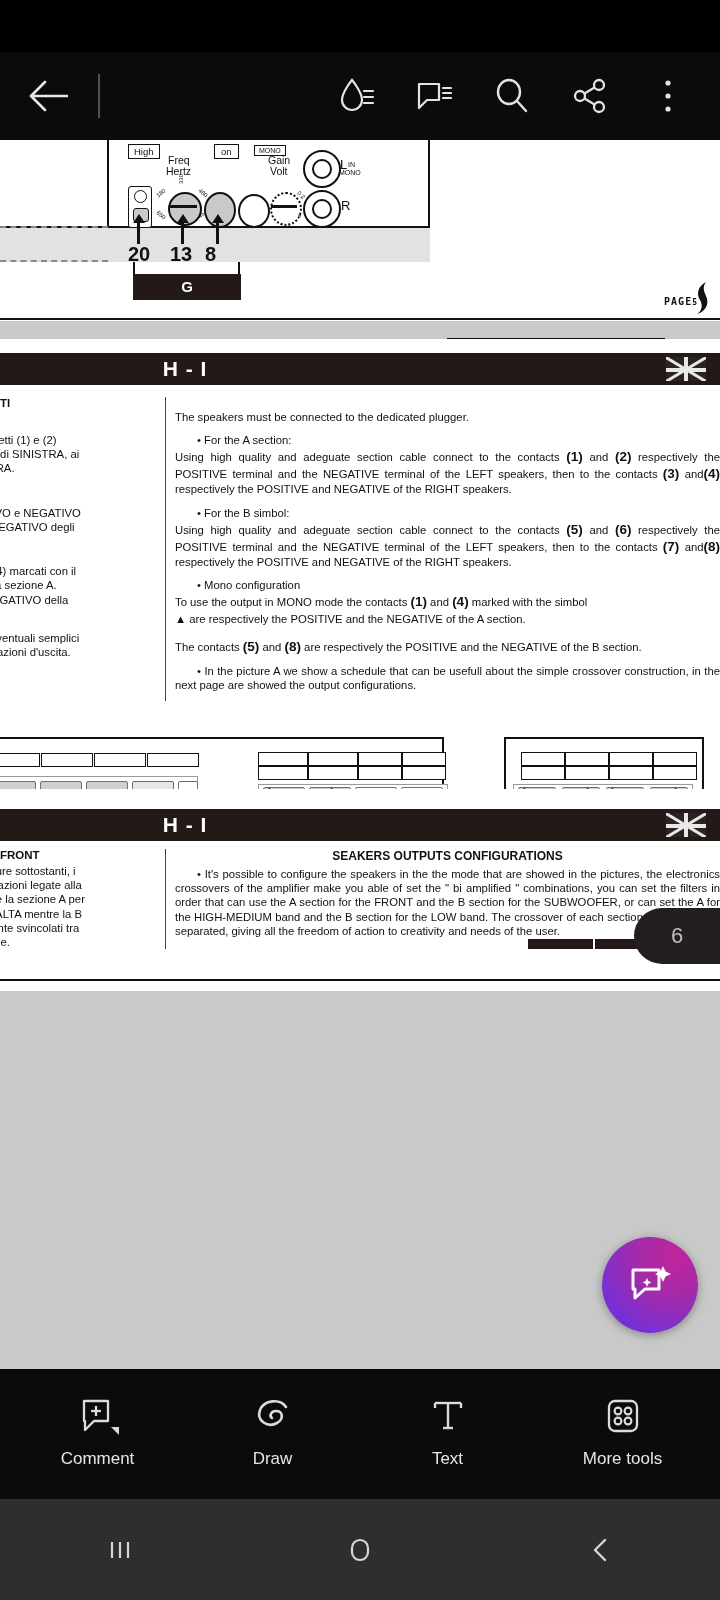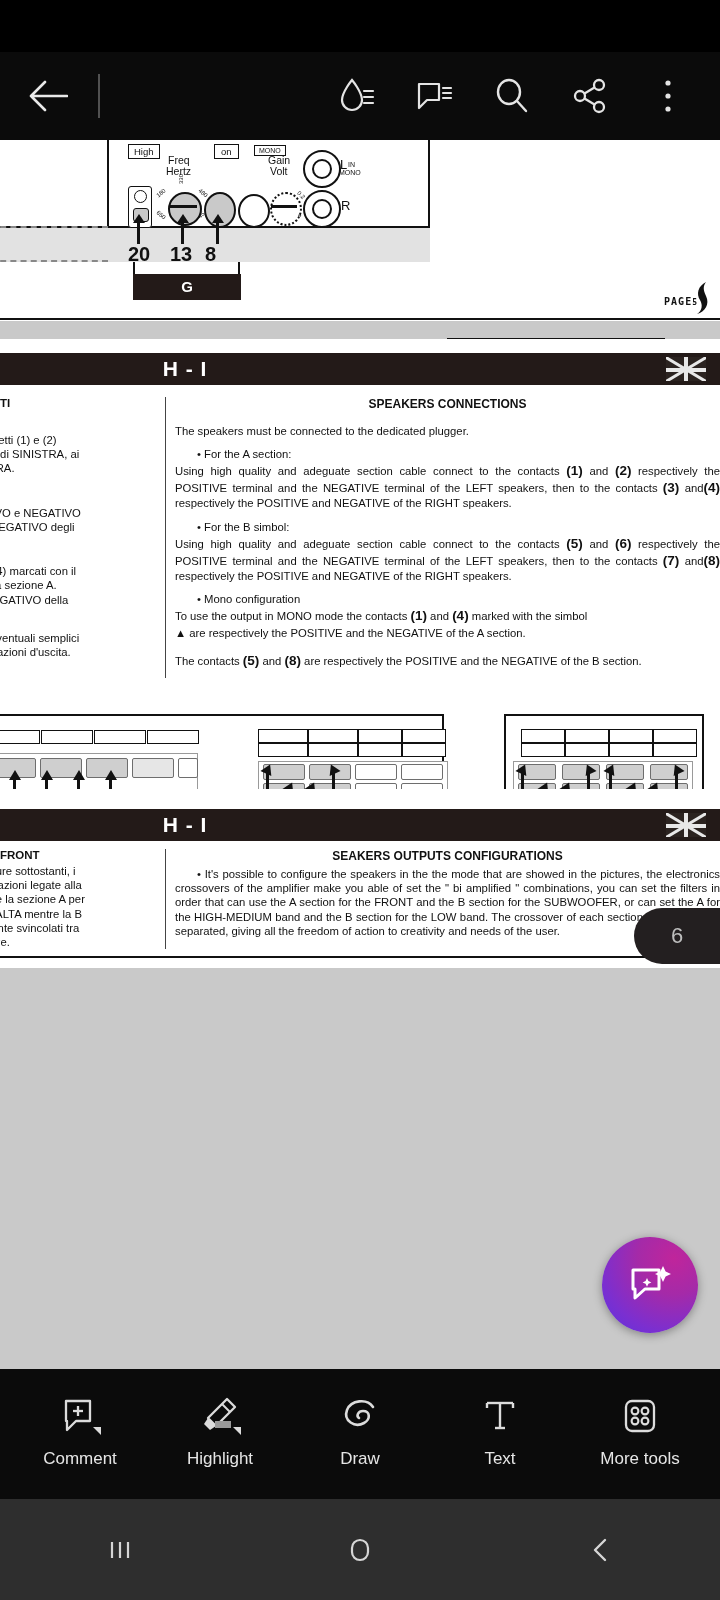--- a/index.html
+++ b/index.html
@@ -323,31 +323,31 @@
               <div class="shift">etti (1) e (4) marcati con il</div>
               <div class="shift">TIVO della sezione A.</div>
               <div class="shift">O   ed   il NEGATIVO della</div>
               <div style="height:24px;"></div>
               <div class="shift">zione di eventuali semplici</div>
               <div class="shift">se cofigurazioni d'uscita.</div>
             </div>
           </div>
 
           <div class="colR">
-            <div class="coltitle" style="text-align:center;font-size:12px;">SPEAKERS CONNECTIONS</div>
             <div class="body" style="margin-top:13px;">
               <p>The speakers must be connected to the dedicated plugger.</p>
               <p class="ind" style="margin-bottom:1px;">• For the A section:</p>
               <p><span>Using high quality and adeguate section cable connect to the contacts </span><span class="b">(1)</span><span> and </span><span class="b">(2)</span><span> respectively the POSITIVE terminal and the NEGATIVE terminal of the LEFT speakers, then to the contacts </span><span class="b">(3)</span><span> and</span><span class="b">(4)</span><span> respectively the POSITIVE and NEGATIVE of the RIGHT speakers.</span></p>
               <p class="ind" style="margin-bottom:1px;">• For the B simbol:</p>
               <p><span>Using high quality and adeguate section cable connect to the contacts </span><span class="b">(5)</span><span> and </span><span class="b">(6)</span><span> respectively the POSITIVE terminal and the NEGATIVE terminal of the LEFT speakers, then to the contacts </span><span class="b">(7)</span><span> and</span><span class="b">(8)</span><span> respectively the POSITIVE and NEGATIVE of the RIGHT speakers.</span></p>
               <p class="ind" style="margin-bottom:1px;">• Mono configuration</p>
               <p style="margin-bottom:2px;"><span>To use the output in MONO mode the contacts </span><span class="b">(1)</span><span> and </span><span class="b">(4)</span><span> marked with  the simbol</span></p>
               <p style="margin-bottom:11px;">▲  are respectively the POSITIVE and the NEGATIVE of the A section.</p>
               <p><span>The contacts </span><span class="b">(5)</span><span> and </span><span class="b">(8)</span><span> are respectively the POSITIVE and the NEGATIVE of the B section.</span></p>
+              <p style="text-indent:22px;">• In the picture  A  we show a schedule that can be usefull about the simple crossover construction, in the next page are showed the output configurations.</p>
             </div>
           </div>
         </div>
 
         <div class="page3">
 
           <div class="twlogo" style="position:absolute;left:30px;top:12px;width:290px;"></div>
 
           <div class="amp" style="left:-14px;top:36px;width:458px;height:146px;border-left:none;"></div>
           <div class="ampband" style="left:-14px;top:130px;width:458px;"></div>
@@ -541,32 +541,20 @@
         <svg width="46" height="46" viewBox="0 0 46 46">
           <path d="M9 7 h24 v20 h-14 l-9 9 v-9 h-1 z" fill="none" stroke="#dcdcdc" stroke-width="2.3" stroke-linejoin="round"></path>
           <line x1="21" y1="12" x2="21" y2="22" stroke="#dcdcdc" stroke-width="2.3"></line>
           <line x1="16" y1="17" x2="26" y2="17" stroke="#dcdcdc" stroke-width="2.3"></line>
           <path d="M36 33 l8 0 0 8 z" fill="#dcdcdc"></path>
         </svg>
       </div>
       <div class="tl">Comment</div>
     </div>
 
-    <div class="tool">
-      <div class="ic">
-        <svg width="46" height="46" viewBox="0 0 46 46">
-          <path d="M30 5 L38 13 L19 32 L11 24 Z" fill="none" stroke="#dcdcdc" stroke-width="2.3" stroke-linejoin="round"></path>
-          <line x1="25" y1="10" x2="33" y2="18" stroke="#dcdcdc" stroke-width="2"></line>
-          <path d="M11 24 L19 32 L13 36 L7 30 Z" fill="#dcdcdc"></path>
-          <rect x="18" y="27" width="16" height="7" fill="#9a9a9a"></rect>
-          <path d="M36 33 l8 0 0 8 z" fill="#dcdcdc"></path>
-        </svg>
-      </div>
-      <div class="tl">Highlight</div>
-    </div>
 
     <div class="tool">
       <div class="ic">
         <svg width="46" height="46" viewBox="0 0 46 46">
           <path d="M36 13 C30 4 14 6 10 16 C6 27 18 34 27 29 C34 25 33 17 26 17 C21 17 19 22 22 24" fill="none" stroke="#dcdcdc" stroke-width="2.6" stroke-linecap="round"></path>
         </svg>
       </div>
       <div class="tl">Draw</div>
     </div>
 

